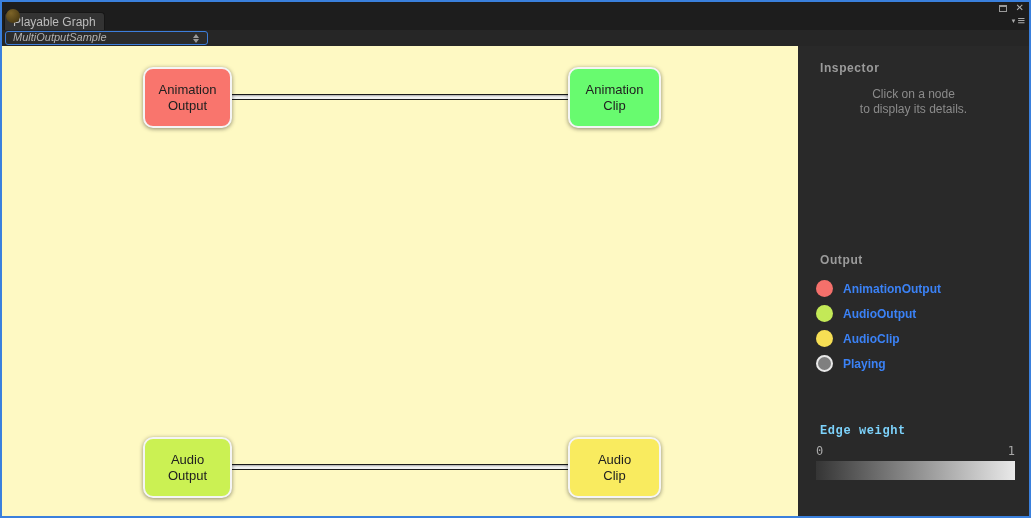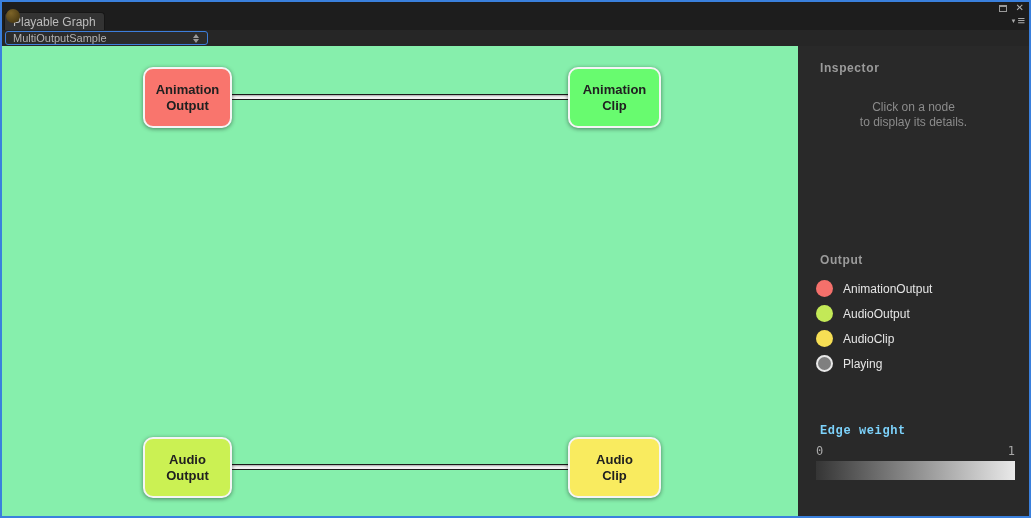--- a/index.html
+++ b/index.html
@@ -24,31 +24,31 @@
               background:radial-gradient(circle at 35% 30%, #7d6428, #3c2f0e); }
   .pane-menu { position:absolute; right:4px; top:2px; color:#a8a8a8; display:flex;
                align-items:center; cursor:pointer; }
   .pm-tri { font-size:6px; margin-right:1px; }
   .pm-lines { font-size:13px; line-height:13px; }
 
   
   .toolbar { height:16px; background:#262626; position:relative; }
   .dropdown { position:absolute; left:3px; top:1px; width:203px; height:14px;
               background:#2b2b2b; border:1px solid #3d7edb; border-radius:3px;
-              display:flex; align-items:flex-end; padding:0 7px; cursor:pointer; }
+              display:flex; align-items:flex-start; padding:0 7px; cursor:pointer;font-style:italic; }
   .dropdown-value { color:#b2b2b2; font-size:11px; line-height:11px; white-space:nowrap; }
   .dd-arrows { position:absolute; right:8px; top:2px; display:flex; flex-direction:column; gap:1px; }
   .dd-arrows i { display:block; width:0; height:0; border-left:3px solid transparent;
                  border-right:3px solid transparent; }
   .dd-up   { border-bottom:4px solid #9a9a9a; }
   .dd-down { border-top:4px solid #9a9a9a; }
 
   
   .main { display:flex; height:470px; }
-  .graph { position:relative; flex:1; background:#86efac;font-weight:bold; }
+  .graph { position:relative; flex:1; background:#fef9c3; }
   .inspector { width:231px; background:#292929; position:relative; font-size:12px; }
 
   
   .edge { position:absolute; height:6px;
           background:linear-gradient(to bottom,#191919 0,#191919 1px,#a9a9a9 1px,#cdcdcd 2px,
                      #f1f1f1 3px,#f1f1f1 5px,#191919 5px,#191919 6px); }
   .e0 { left:230px; top:48px;  width:336px; }
   .e1 { left:230px; top:418px; width:336px; }
 
   
@@ -57,29 +57,29 @@
           color:#202020; font-size:13px; line-height:16px; cursor:pointer;
           box-shadow:0 1px 4px rgba(0,0,0,0.45); }
   .n0 { left:141px; top:21px;  width:89px; height:61px; }
   .n1 { left:566px; top:21px;  width:93px; height:61px; }
   .n2 { left:141px; top:391px; width:89px; height:61px; }
   .n3 { left:566px; top:391px; width:93px; height:61px; }
 
   
   .insp-title { position:absolute; left:22px; top:15px; font-weight:bold; color:#9b9b9b;
                 letter-spacing:0.6px; }
-  .insp-hint { position:absolute; top:54px; left:0; width:100%; text-align:center;
+  .insp-hint { position:absolute; top:41px; left:0; width:100%; text-align:center;
                color:#8b8b8b; line-height:15px; }
   .legend-title { position:absolute; left:22px; top:207px; font-weight:bold; color:#9b9b9b;
                   letter-spacing:0.6px; }
   .legend-list { position:absolute; left:18px; top:230px; }
   .legend-row { display:flex; align-items:center; height:25px; }
   .dot { width:17px; height:17px; border-radius:50%; margin-right:10px; flex:none; }
   .dot.ring { border:2px solid #e8e8e8; }
-  .legend-label { color:#e5e5e5; white-space:nowrap; }
+  .legend-label { color:#3b82f6; white-space:nowrap;font-weight:bold; }
   .ew-title { position:absolute; left:22px; top:378px; font-weight:bold; color:#7dd3fc;
               letter-spacing:0.6px;font-family:Liberation Mono, monospace; }
   .ew-scale { position:absolute; left:18px; top:398px; width:199px; display:flex;
               justify-content:space-between; color:#a8a8a8;
               font-family:"DejaVu Sans Mono", monospace; font-size:12px; }
   .ew-bar { position:absolute; left:18px; top:415px; width:199px; height:19px; }
 </style>
 </head>
 <body>
 

